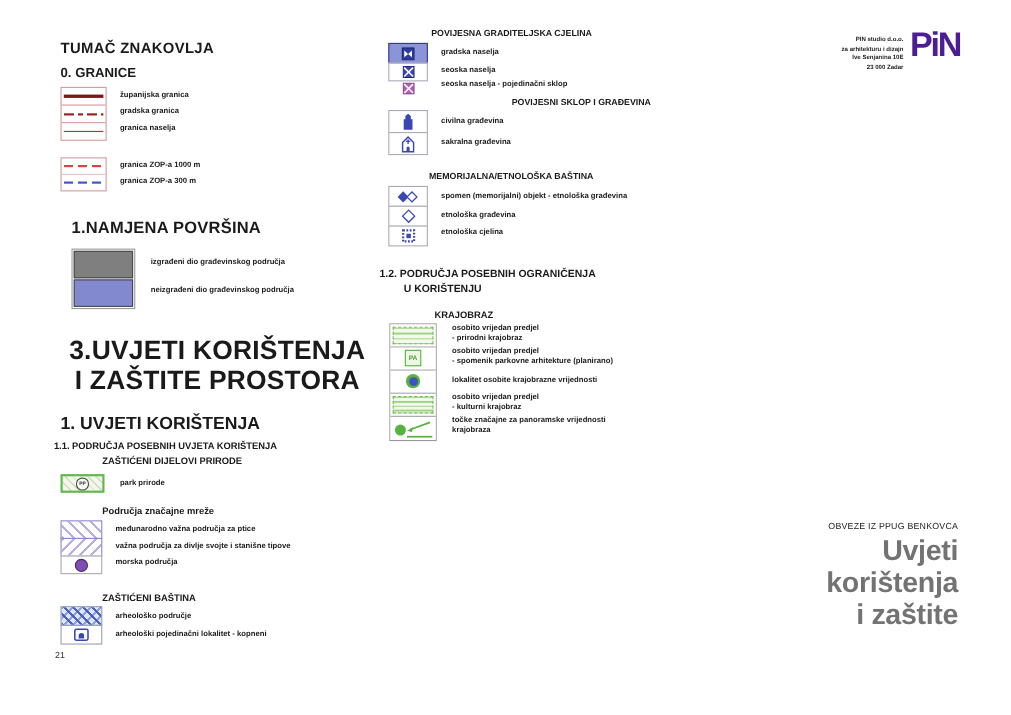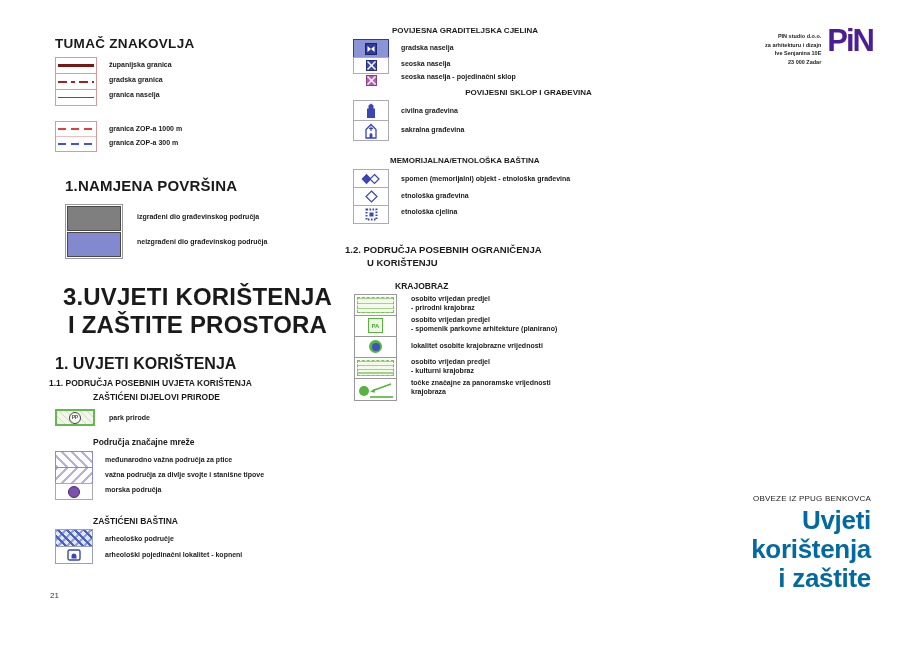--- a/index.html
+++ b/index.html
@@ -101,29 +101,30 @@
   .kcircle .inner{width:8px;height:8px;border-radius:50%;background:#3f51c1;}
   .klabels{margin-left:14px;}
   .klab{height:21px;display:flex;flex-direction:column;justify-content:center;}
   .klab .lbl{height:auto;line-height:1.25;}
 
   
   .logo-block{position:absolute;top:25px;right:46px;display:flex;align-items:flex-start;}
   .addr{text-align:right;font-size:5.5px;font-weight:bold;line-height:1.55;color:#222;margin-top:7px;}
   .pin-logo{font-size:31px;font-weight:900;letter-spacing:-2px;color:#4c1d95;margin-left:6px;line-height:1;
             font-family:"Liberation Sans",sans-serif;}
-  .footer{position:absolute;right:48px;top:494px;text-align:right;}
+  .footer{position:absolute;right:48px;top:474px;text-align:right;}
   .kicker{font-size:8px;color:#222;letter-spacing:.2px;margin-bottom:3px;}
-  .ftitle{font-size:26px;font-weight:800;line-height:1.12;color:#0369a1;letter-spacing:-.3px;}
+  .ftitle{font-size:26px;font-weight:800;line-height:1.12;color:#737373;letter-spacing:-.3px;}
 </style>
 </head>
 <body>
 
 <div class="left-col">
   <div class="h-tumac">TUMAČ ZNAKOVLJA</div>
+  <div class="h-granice">0. GRANICE</div>
 
   <div class="row-flex" style="margin-top:6px;">
     <div class="gbox">
       <div class="gcell">
           <div class="gline thick"></div>
         </div>
       <div class="gcell">
           <div class="gline dashdot"></div>
         </div>
       <div class="gcell">

